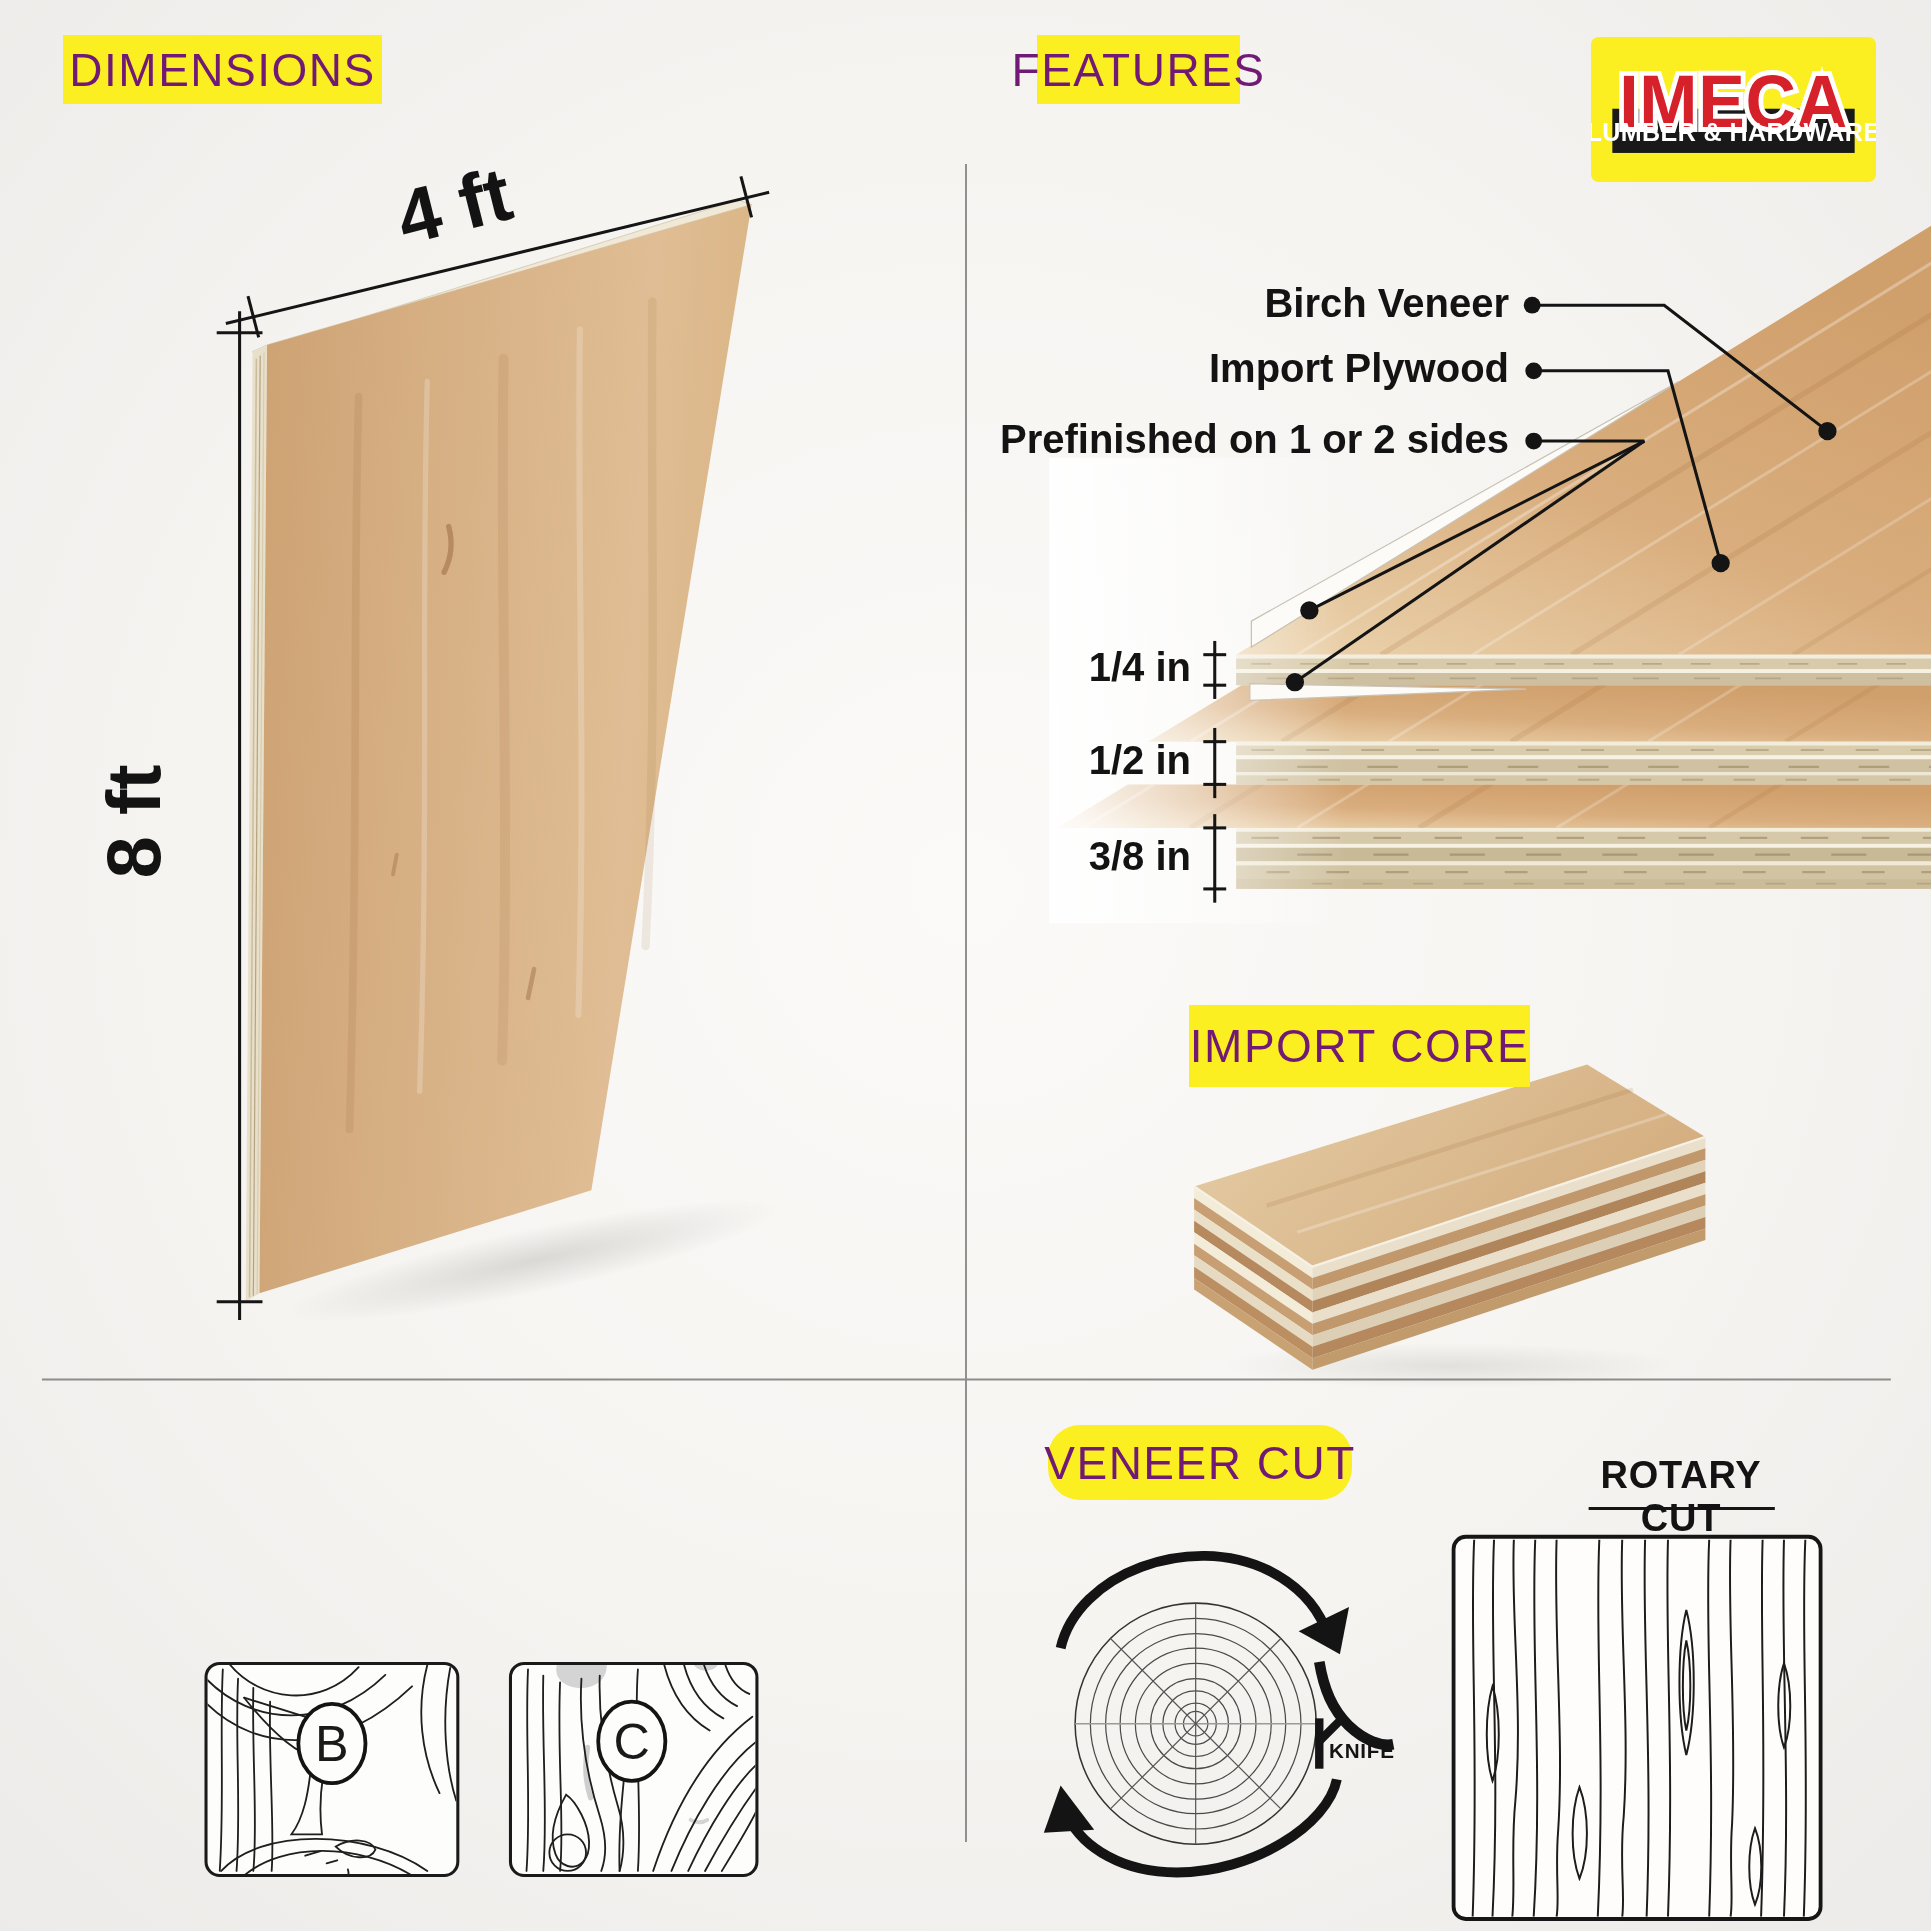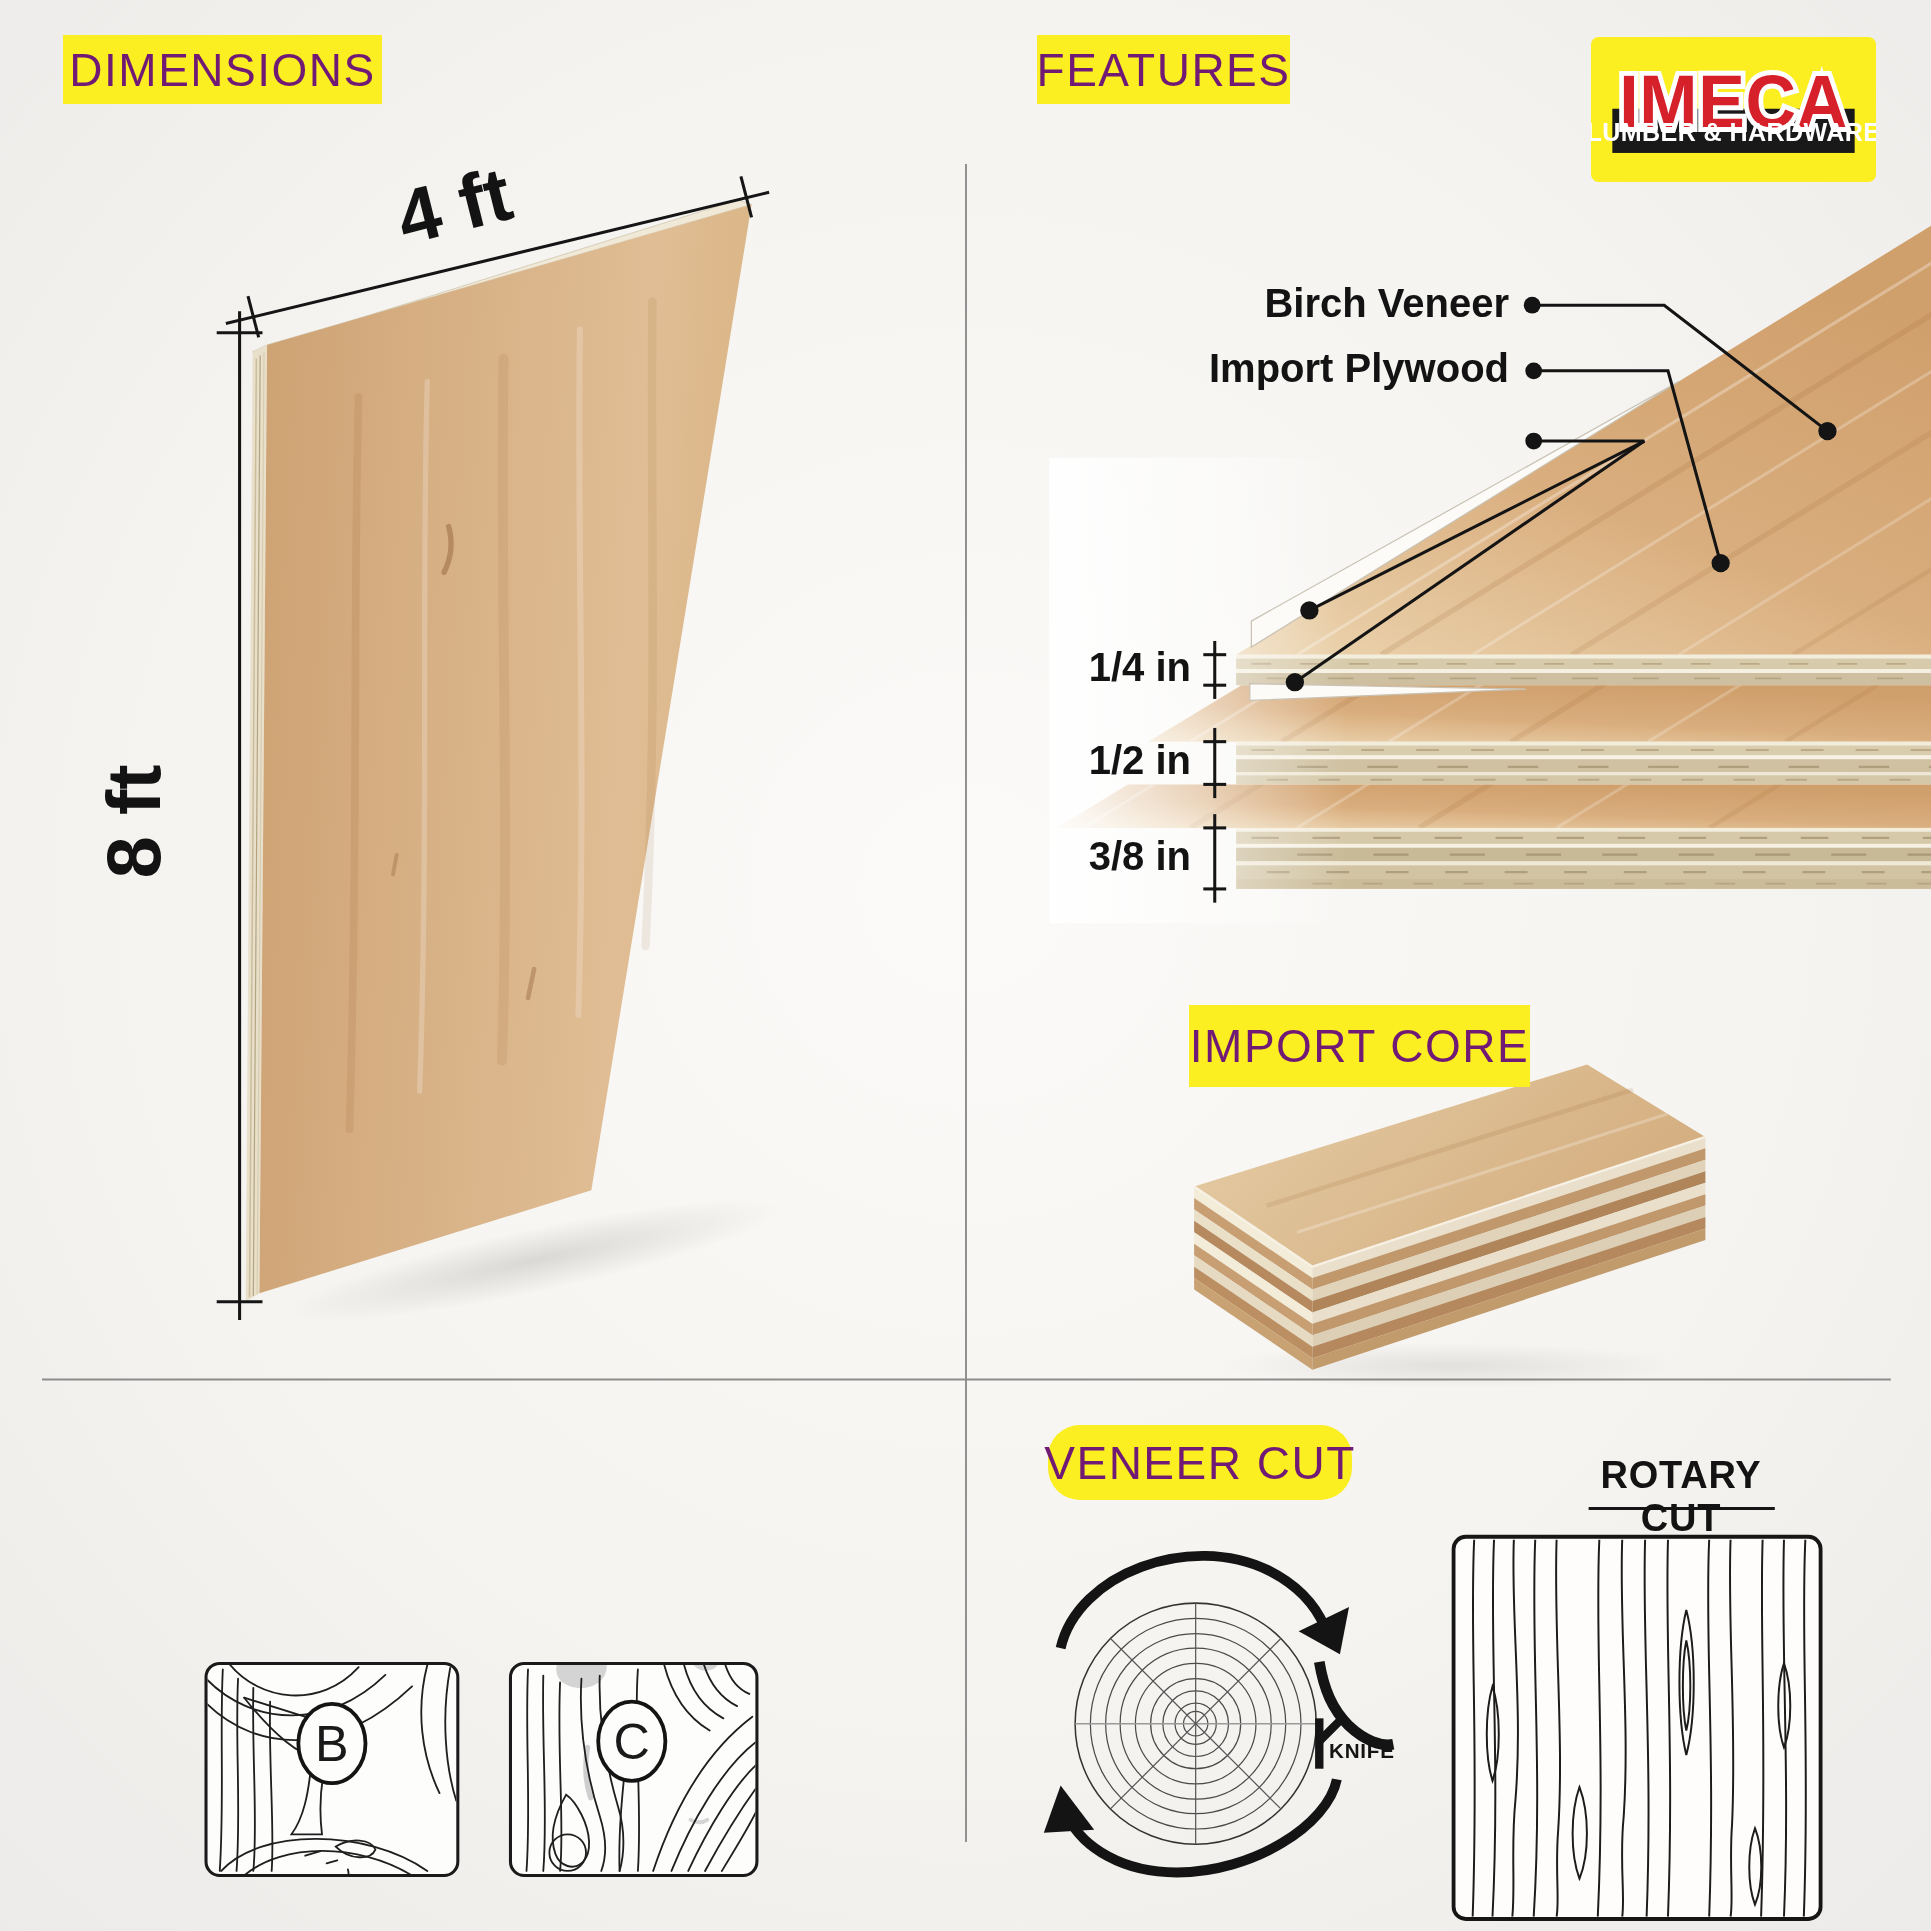--- a/index.html
+++ b/index.html
@@ -337,29 +337,30 @@
       </g>
     </g>
     <ellipse cx="828" cy="2282" rx="44" ry="52" fill="#fdfdfc" stroke="#141414" stroke-width="5"></ellipse>
   </g>
 
   <text x="435" y="2308" text-anchor="middle" font-family="Liberation Sans, sans-serif" font-size="66" fill="#1a1a1a">B</text>
   <text x="828" y="2305" text-anchor="middle" font-family="Liberation Sans, sans-serif" font-size="66" fill="#1a1a1a">C</text>
 </svg>
 
 <div class="lbl" style="left:63px;top:35px;width:319px;height:69px;">DIMENSIONS</div>
-<div class="lbl" style="left:1037px;top:35px;width:253px;height:69px;">FEATURES</div>
+<div class="lbl" style="left:1037px;top:35px;width:203px;height:69px;">FEATURES</div>
 <div class="lbl" style="left:1189px;top:1005px;width:341px;height:82px;">IMPORT CORE</div>
 <div class="lbl" style="left:1048px;top:1425px;width:304px;height:75px;border-radius:32px;">VENEER CUT</div>
 
 <div class="big" style="left:397px;top:162px;transform:rotate(-14deg);">4 ft</div>
 <div class="big" style="left:76px;top:778px;transform:rotate(-90deg);">8 ft</div>
 
 <div class="callout" style="top:281px;">Birch Veneer</div>
 <div class="callout" style="top:346px;">Import Plywood</div>
+<div class="callout" style="top:417px;">Prefinished on 1 or 2 sides</div>
 
 <div class="thick" style="left:993px;top:645px;">1/4 in</div>
 <div class="thick" style="left:993px;top:738px;">1/2 in</div>
 <div class="thick" style="left:993px;top:834px;">3/8 in</div>
 
 <div class="rotary">ROTARY CUT</div>
 <div class="knife">KNIFE</div>
 
 <svg width="285" height="145" viewBox="0 0 374 190" style="position:absolute;left:1591px;top:37px;">
   <rect x="0" y="0" width="374" height="190" rx="10" fill="#fbee21"></rect>

